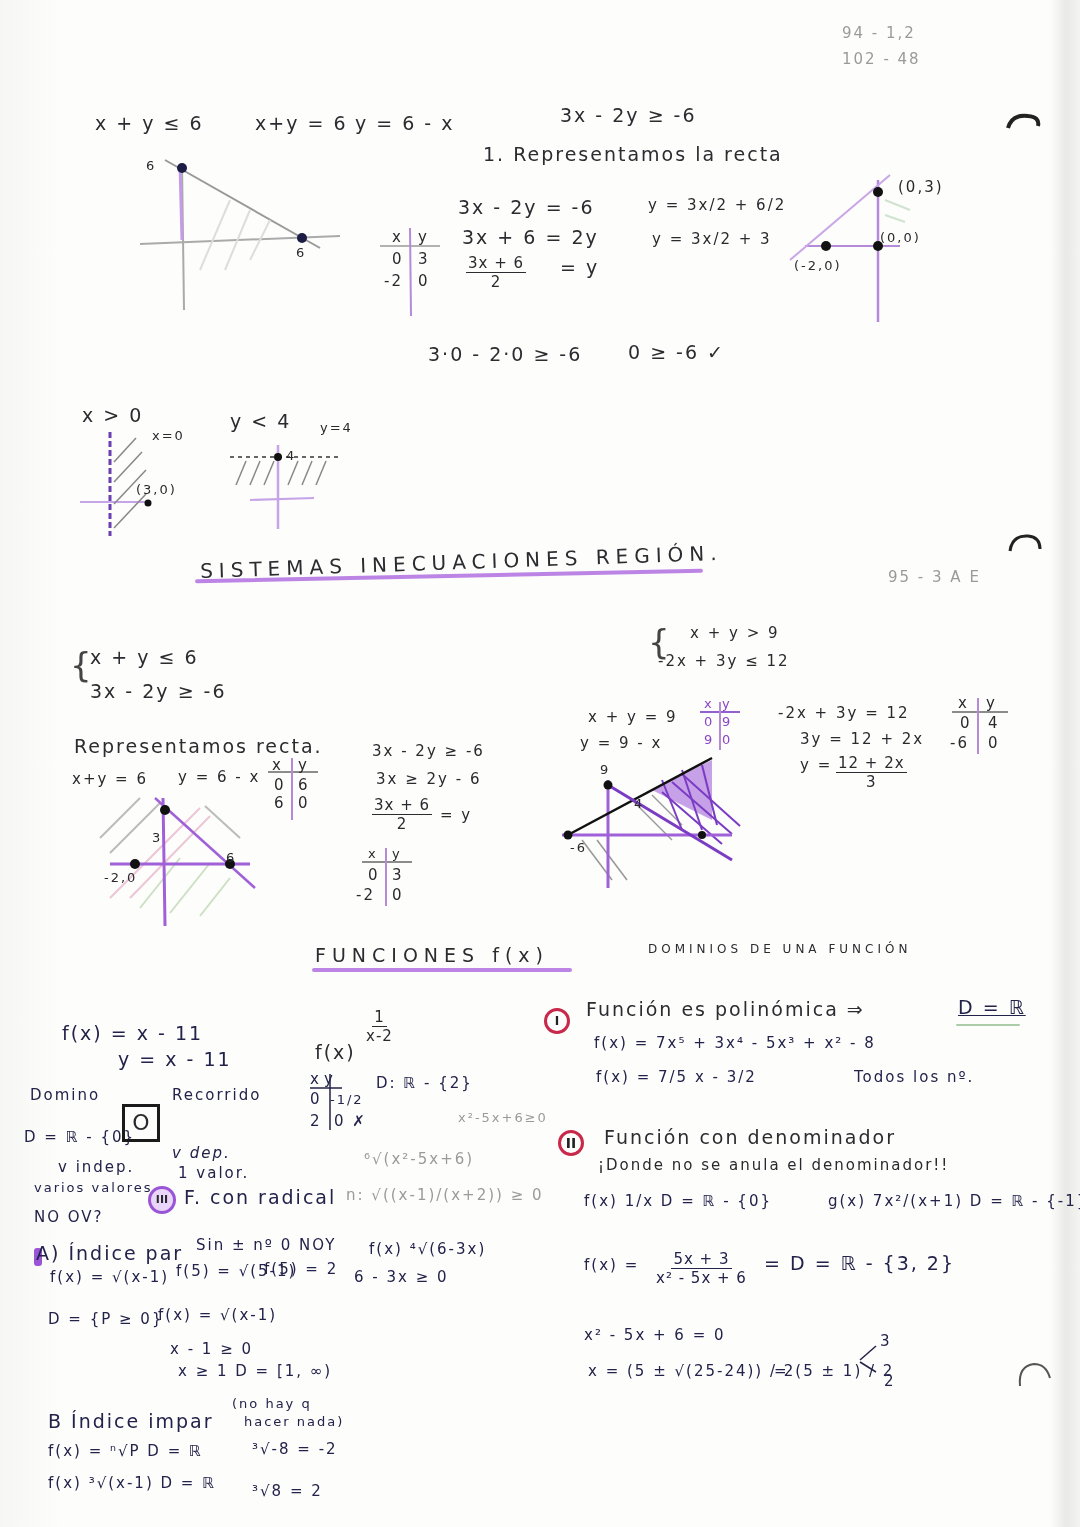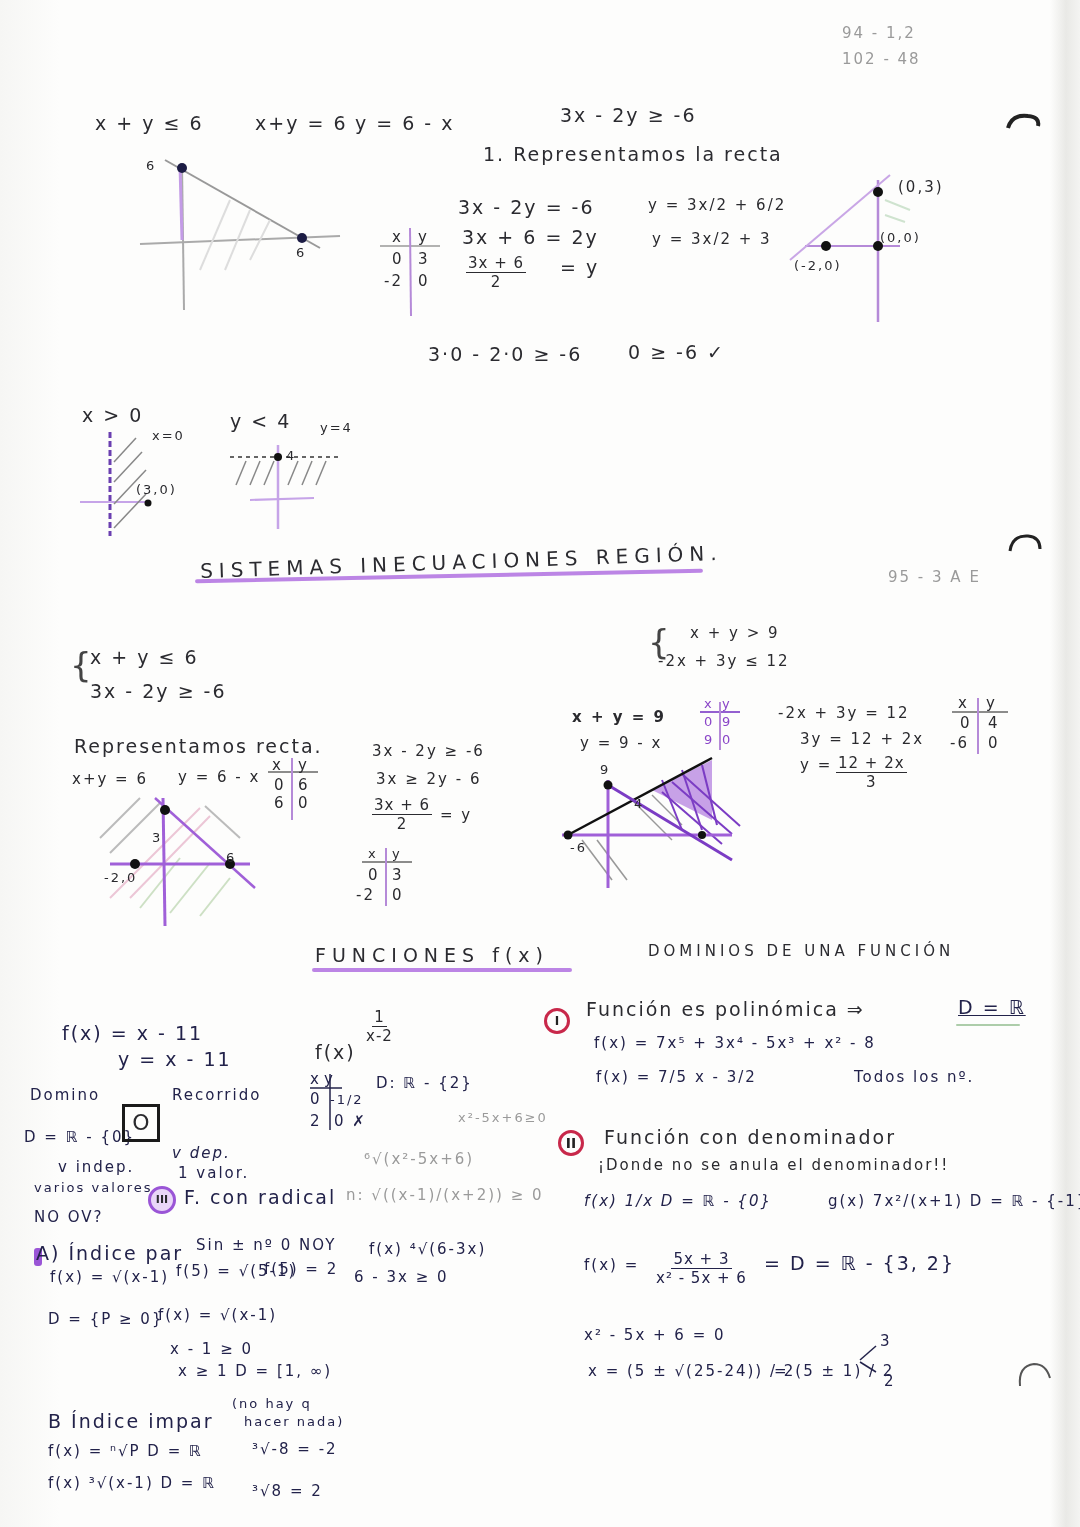--- a/index.html
+++ b/index.html
@@ -194,21 +194,21 @@
   <div class="t xs" style="left:368px;top:846px;">x</div>
   <div class="t xs" style="left:392px;top:846px;">y</div>
   <div class="t sm" style="left:368px;top:866px;">0</div>
   <div class="t sm" style="left:392px;top:866px;">3</div>
   <div class="t sm" style="left:356px;top:886px;">-2</div>
   <div class="t sm" style="left:392px;top:886px;">0</div>
 
   <div class="t hw" style="left:648px;top:622px;font-size:34px;color:#444;">{</div>
   <div class="t sm" style="left:690px;top:624px;">x + y &gt; 9</div>
   <div class="t sm" style="left:658px;top:652px;">-2x + 3y ≤ 12</div>
-  <div class="t sm" style="left:572px;top:708px;font-weight:bold;">x + y = 9</div>
+  <div class="t sm" style="left:588px;top:708px;">x + y = 9</div>
   <div class="t sm" style="left:580px;top:734px;">y = 9 - x</div>
 
   <svg width="40" height="52" style="left:700px;top:700px;">
     <line x1="0" y1="12" x2="40" y2="12" stroke="#9460d0" stroke-width="2"></line>
     <line x1="20" y1="2" x2="20" y2="50" stroke="#b58ad8" stroke-width="2"></line>
   </svg>
   <div class="t xs purple" style="left:704px;top:696px;">x</div>
   <div class="t xs purple" style="left:722px;top:696px;">y</div>
   <div class="t xs purple" style="left:704px;top:714px;">0</div>
   <div class="t xs purple" style="left:722px;top:714px;">9</div>
@@ -257,21 +257,21 @@
   </svg>
   <div class="t sm" style="left:958px;top:694px;">x</div>
   <div class="t sm" style="left:986px;top:694px;">y</div>
   <div class="t sm" style="left:960px;top:714px;">0</div>
   <div class="t sm" style="left:988px;top:714px;">4</div>
   <div class="t sm" style="left:950px;top:734px;">-6</div>
   <div class="t sm" style="left:988px;top:734px;">0</div>
 
   <div class="t title" style="left:315px;top:944px;font-size:19px;">FUNCIONES f(x)</div>
   <div class="uline" style="left:312px;top:968px;width:260px;"></div>
-  <div class="t title" style="left:648px;top:942px;font-size:15px;letter-spacing:4px;">DOMINIOS DE UNA FUNCIÓN</div>
+  <div class="t title" style="left:648px;top:942px;font-size:12px;letter-spacing:4px;">DOMINIOS DE UNA FUNCIÓN</div>
 
   <div class="t hw navy" style="left:62px;top:1022px;">f(x) = x - 11</div>
   <div class="t hw navy" style="left:118px;top:1048px;text-align:right;">y = x - 11</div>
   <div class="t sm navy" style="left:30px;top:1086px;">Domino</div>
   <div class="t sm navy" style="left:172px;top:1086px;">Recorrido</div>
   <div class="t sm navy" style="left:24px;top:1128px;">D = ℝ - {0}</div>
   <div style="position:absolute;left:122px;top:1104px;width:38px;height:38px;border:3px solid #1a1a1a;box-sizing:border-box;text-align:center;line-height:32px;font-size:22px;">O</div>
   <div class="t sm navy" style="left:58px;top:1158px;">v indep.</div>
   <div class="t xs navy" style="left:34px;top:1180px;">varios valores</div>
   <div class="t sm navy" style="left:172px;top:1144px;font-style:italic;">v dep.</div>
@@ -326,21 +326,21 @@
   <div class="t hw" style="left:586px;top:998px;">Función es polinómica ⇒</div>
   <div class="t hw navy" style="left:958px;top:996px;text-decoration:underline;">D = ℝ</div>
   <div class="uline" style="left:956px;top:1024px;width:64px;height:2px;background:#9fc49b;"></div>
   <div class="t sm navy" style="left:594px;top:1034px;">f(x) = 7x⁵ + 3x⁴ - 5x³ + x² - 8</div>
   <div class="t sm navy" style="left:596px;top:1068px;">f(x) = 7/5 x  -  3/2</div>
   <div class="t sm navy" style="left:854px;top:1068px;">Todos los nº.</div>
 
   <div class="circ" style="left:558px;top:1130px;width:20px;height:20px;line-height:20px;font-size:14px;border-color:#c8284a;color:#222;">II</div>
   <div class="t hw" style="left:604px;top:1126px;">Función con denominador</div>
   <div class="t sm" style="left:598px;top:1156px;">¡Donde no se anula el denominador!!</div>
-  <div class="t sm navy" style="left:584px;top:1192px;font-style:italic;">f(x) 1/x   D = ℝ - {0}</div>
+  <div class="t sm navy" style="left:584px;top:1192px;">f(x) 1/x   D = ℝ - {0}</div>
   <div class="t sm navy" style="left:828px;top:1192px;">g(x) 7x²/(x+1)   D = ℝ - {-1}</div>
   <div class="t sm navy" style="left:584px;top:1256px;">f(x) =</div>
   <div class="frac navy" style="left:656px;top:1250px;color:#22224a;">
     <span class="num" style="border-color:#22224a;">5x + 3</span>
     <span>x² - 5x + 6</span>
   </div>
   <div class="t hw navy" style="left:764px;top:1252px;">= D = ℝ - {3, 2}</div>
   <div class="t sm navy" style="left:584px;top:1326px;">x² - 5x + 6 = 0</div>
   <div class="t sm navy" style="left:588px;top:1362px;">x = (5 ± √(25-24)) / 2</div>
   <div class="t sm navy" style="left:774px;top:1362px;">= (5 ± 1) / 2</div>

